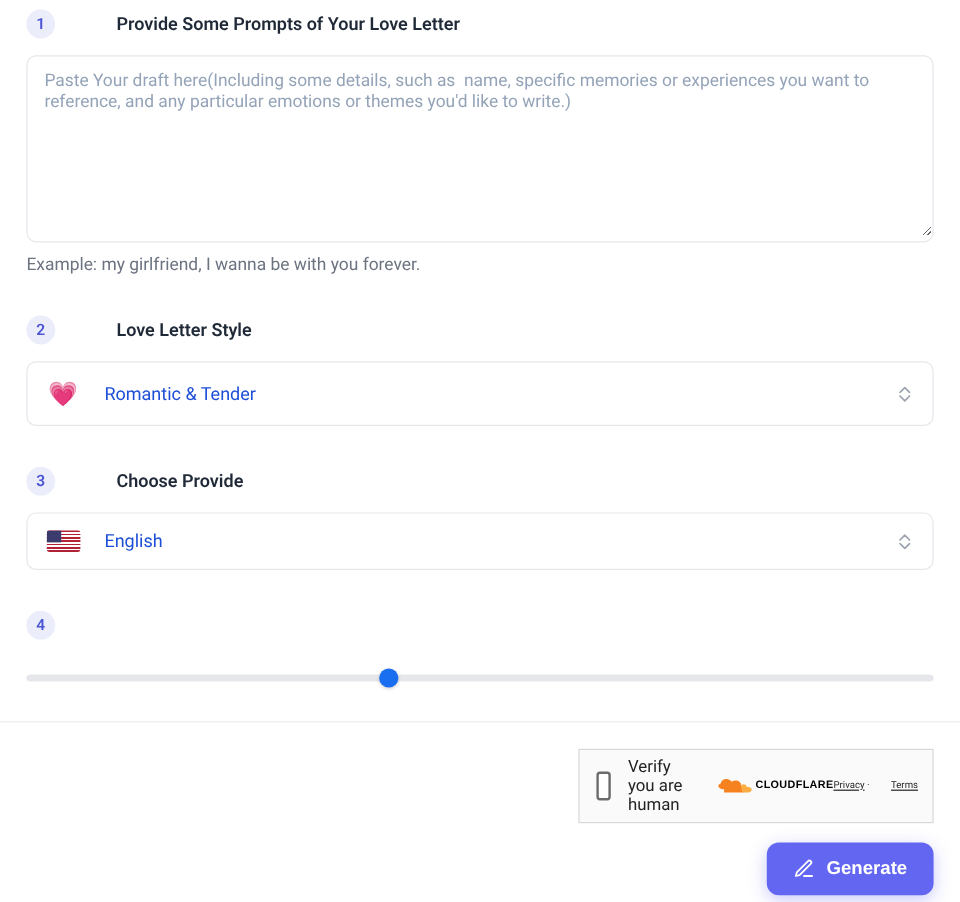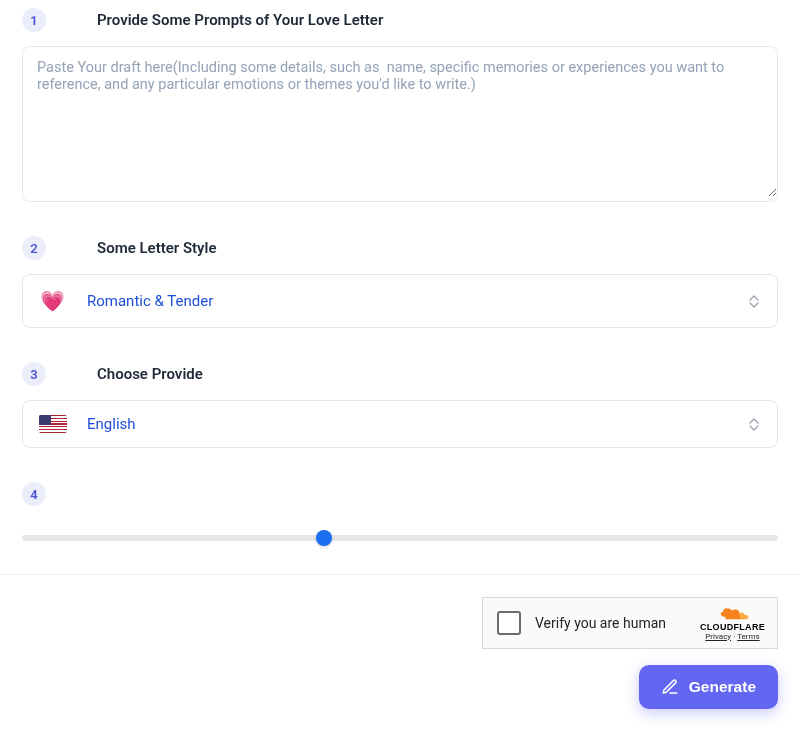--- a/index.html
+++ b/index.html
@@ -45,26 +45,26 @@
   .flag::before { content: ""; position: absolute; top: 0; left: 0; width: 12px; height: 10px; background: #3c3b6e; }
   .select-label { font-size: 15px; color: #1d4ed8; }
   .chev { width: 14px; height: 14px; color: #9ca3af; display: flex; flex-direction: column; align-items: center; justify-content: center; gap: 1px; }
   .chev svg { width: 10px; height: 6px; }
   .slider-wrap { position: relative; height: 20px; display: flex; align-items: center; margin-top: 22px; }
   .slider-track { position: relative; height: 6px; width: 100%; background: #e5e7eb; border-radius: 999px; }
   .slider-thumb { position: absolute; width: 16px; height: 16px; background: #1a6ef0; border-radius: 50%; top: 50%; transform: translate(-50%, -50%); box-shadow: 0 1px 3px rgba(0,0,0,0.2); }
   .divider { height: 1px; background: #eceef1; margin: 0 -22px; }
   .footer { padding: 22px; display: flex; flex-direction: column; align-items: flex-end; gap: 16px; }
   .captcha {
-    width: 296px; height: 52px; border: 1px solid #d9d9d9; background: #fafafa;
+    width: 296px; height: 62px; border: 1px solid #d9d9d9; background: #fafafa;
     display: flex; align-items: center; padding: 0 12px 0 14px; gap: 14px;
     position: relative; font-size: 14px; color: #232323;
   }
   .captcha-box { width: 24px; height: 24px; border: 2px solid #6b6b6b; border-radius: 3px; background: #fff; }
-  .captcha-brand { margin-left: auto; font-size: 8px; color: #232323; line-height: 1.1; display:flex; flex-direction:column; align-items:center; }
+  .captcha-brand { margin-left: auto; font-size: 8px; color: #232323; line-height: 1.1; display:flex; flex-direction:row; align-items:center; }
   .cloud { width: 38px; height: 16px; margin-bottom: 2px; }
   .captcha-links { font-size: 8px; color: #232323; }
   .captcha-links span.sep { padding: 0 2px; }
   .generate-btn {
     display: inline-flex; align-items: center; gap: 10px;
     background: #6366f1; color: #fff; border: none; border-radius: 10px;
     padding: 13px 22px; font-size: 15.5px; font-weight: 600; cursor: pointer;
     box-shadow: 0 4px 14px rgba(99,102,241,0.35);
   }
   .generate-btn .pen { width: 18px; height: 18px; }
@@ -76,26 +76,27 @@
 <div class="page">
 
   <div class="section">
     <div class="step-head">
       <div class="step-num">1</div>
       <div class="step-title">Provide Some Prompts of Your Love Letter</div>
     </div>
     <div class="textarea-wrap">
       <textarea class="prompt" placeholder="Paste Your draft here(Including some details, such as  name, specific memories or experiences you want to reference, and any particular emotions or themes you'd like to write.)" style=""></textarea>
     </div>
+    <div class="example-line">Example:  my girlfriend, I wanna be with you forever.</div>
   </div>
 
   <div class="section">
     <div class="step-head">
       <div class="step-num">2</div>
-      <div class="step-title">Some Letter Style</div>
+      <div class="step-title">Love Letter Style</div>
     </div>
     <div class="select-row">
       <div class="select-left">
         <div class="select-icon">💗</div>
         <div class="select-label">Romantic &amp; Tender</div>
       </div>
       <div class="chev">
         <svg viewBox="0 0 10 6">
             <path d="M1 5 L5 1 L9 5" fill="none" stroke="currentColor" stroke-width="1.4" stroke-linecap="round" stroke-linejoin="round"></path>
           </svg>
@@ -145,21 +146,21 @@
   <div class="captcha">
     <div class="captcha-box"></div>
     <div>Verify you are human</div>
     <div class="captcha-brand">
       <svg class="cloud" viewBox="0 0 60 24">
         <path d="M18 18 C10 18 8 12 14 10 C14 4 24 2 28 8 C34 4 42 8 40 14 C48 12 50 22 42 22 L18 22 Z" fill="#f6821f"></path>
         <path d="M42 22 L50 22 C56 22 56 14 48 15 C48 10 40 10 40 14" fill="#fbad41"></path>
       </svg>
       <div class="brand-word">CLOUDFLARE</div>
       <div class="captcha-links">
-        <span style="text-decoration:underline;">Privacy</span><span class="sep">·</span><span style="text-decoration:underline;">Terms</span>
+        <span style="text-decoration:underline;">Privacy</span><span class="sep">·</span><span style="text-decoration:underline;margin-left:16px;">Terms</span>
       </div>
     </div>
   </div>
 
   <button class="generate-btn">
     <svg class="pen" viewBox="0 0 24 24" fill="none" stroke="currentColor" stroke-width="2" stroke-linecap="round" stroke-linejoin="round">
       <path d="M12 20h9"></path>
         <path d="M16.5 3.5a2.12 2.12 0 0 1 3 3L7 19l-4 1 1-4 12.5-12.5z"></path>
     </svg>
     <span>Generate</span>

